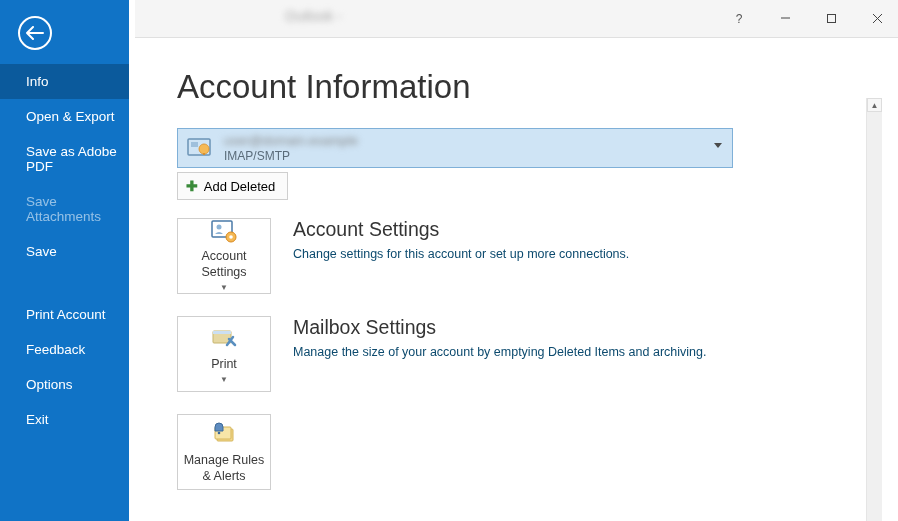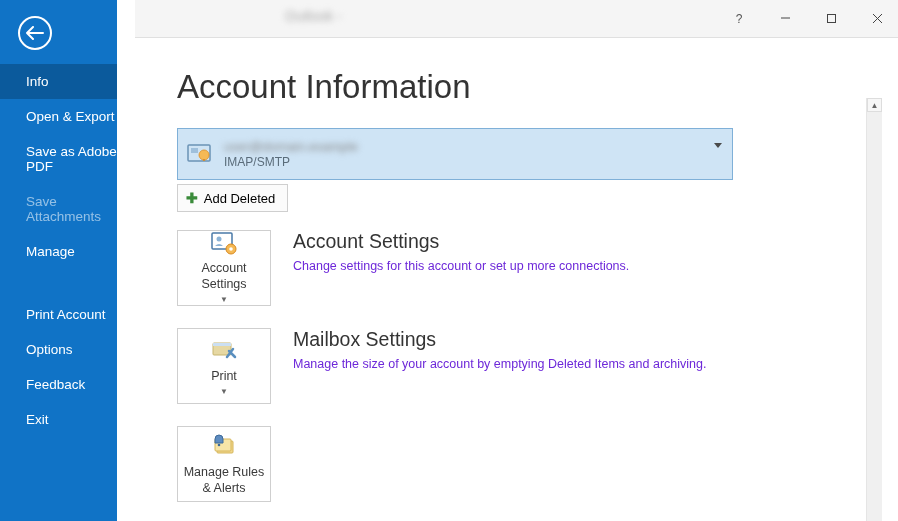--- a/index.html
+++ b/index.html
@@ -5,50 +5,50 @@
   * { box-sizing: border-box; margin: 0; padding: 0; }
   body { font-family: "Segoe UI", Arial, sans-serif; width: 898px; height: 521px; overflow: hidden; background: #fff; position: relative; }
   
   .titlebar { position: absolute; top: 0; left: 135px; right: 0; height: 38px; background: #f5f5f5; display: flex; justify-content: flex-end; align-items: center; padding-right: 8px; gap: 20px; border-bottom: 1px solid #e0e0e0; }
   .titlebar-btn { width: 26px; height: 26px; display: flex; align-items: center; justify-content: center; font-size: 12px; color: #555; }
   .titlebar-left { position: absolute; left: 150px; top: 8px; color: #aaa; font-size: 14px; filter: blur(3px); }
   
   .swirl { position: absolute; top: -30px; left: 500px; right: 100px; height: 70px; opacity: 0.15; }
   .swirl svg { width: 300px; height: 70px; }
   
-  .sidebar { position: absolute; top: 0; left: 0; width: 117px; height: 521px; background: #0f6cbd; background: #0f6cbf; color: #fff; display: flex; flex-direction: column; }
+  .sidebar { position: absolute; top: 0; left: 0; width: 129px; height: 521px; background: #0f6cbd; background: #0f6cbf; color: #fff; display: flex; flex-direction: column; }
   .sidebar { background: #1073c6; }
   .back-btn { width: 34px; height: 34px; border: 2px solid #fff; border-radius: 50%; margin: 16px 0 14px 18px; display: flex; align-items: center; justify-content: center; }
   .back-btn svg { stroke: #fff; }
   .side-item { padding: 10px 0 10px 26px; font-size: 13.5px; cursor: pointer; }
   .side-item.active { background: #0b5a9c; }
   .side-item.disabled { opacity: 0.55; }
   .side-spacer { height: 28px; }
   
   .main { position: absolute; top: 38px; left: 135px; right: 16px; bottom: 0; background: #fff; overflow: hidden; }
   .scroll-track { position: absolute; top: 60px; right: 0; width: 16px; bottom: 0; background: #f0f0f0; border-left: 1px solid #e5e5e5; }
   .scroll-track .arrow { height: 14px; display:flex; align-items:center; justify-content:center; font-size:8px; color:#666; background:#f7f7f7; border:1px solid #ddd; }
   .content { padding: 30px 9px 0 42px; }
   .page-title { font-size: 33px; font-weight: 300; color: #333; margin-bottom: 22px; }
   
-  .acct-select { width: 556px; height: 52px; border: 1px solid #7fb0d8; background: #cfe4f5; display: flex; align-items: center; position: relative; margin-bottom: 4px; }
+  .acct-select { width: 556px; height: 40px; border: 1px solid #7fb0d8; background: #cfe4f5; display: flex; align-items: center; position: relative; margin-bottom: 4px; }
   .acct-icon { width: 32px; height: 28px; margin: 0 8px 0 6px; display:flex; align-items:center; justify-content:center; }
   .acct-text .email { font-size: 13px; color: #888; filter: blur(3px); line-height: 1; }
   .acct-text .protocol { font-size: 12px; color: #5a6c7a; margin-top: 2px; }
   .acct-select .caret { position: absolute; right: 10px; top: 14px; border-top: 5px solid #4a4a4a; border-left: 4px solid transparent; border-right: 4px solid transparent; }
   
   .add-acct { border: 1px solid #cfcfcf; background: #fbfbfb; padding: 5px 12px 5px 8px; font-size: 13px; display: inline-flex; align-items: center; gap: 6px; margin-bottom: 18px; }
   .add-acct .plus { color: #3a8b3a; font-weight: bold; font-size: 14px; }
   
   .feature-row { display: flex; align-items: flex-start; margin-bottom: 22px; gap: 22px; }
   .tile { width: 94px; height: 76px; border: 1px solid #cfcfcf; background: #fff; display: flex; flex-direction: column; align-items: center; justify-content: center; text-align: center; font-size: 12.5px; color: #3a3a3a; line-height: 1.25; padding: 4px; }
   .tile .ico { height: 30px; margin-bottom: 4px; display:flex; align-items:center; justify-content:center; }
   .tile .caret-sm { font-size: 8px; color: #666; margin-top: 2px; }
   .feature-text h2 { font-size: 19.5px; font-weight: 400; color: #343434; margin-bottom: 4px; }
-  .feature-text p { font-size: 12.5px; color: #6d28d9; max-width: 460px; line-height: 1.45; }
+  .feature-text p { font-size: 12.5px; color: #0c4a6e; max-width: 460px; line-height: 1.45; }
 </style>
 </head>
 <body>
 
 <div class="swirl">
   <svg viewBox="0 0 300 70">
       <path d="M10 50 Q 40 5 70 40 T 130 40 T 190 40 T 250 40 T 300 30" stroke="#555" stroke-width="2" fill="none"></path>
       <path d="M10 60 Q 40 15 70 50 T 130 50 T 190 50 T 250 50" stroke="#555" stroke-width="1.5" fill="none"></path>
     </svg>
 </div>
@@ -79,25 +79,25 @@
 <div class="sidebar">
   <div class="back-btn">
     <svg width="18" height="14" viewBox="0 0 18 14" fill="none">
         <path d="M7 1 L1 7 L7 13 M1 7 H17" stroke="#fff" stroke-width="2" stroke-linecap="round" stroke-linejoin="round"></path>
       </svg>
   </div>
   <div class="side-item active"><span>Info</span></div>
   <div class="side-item"><span>Open &amp; Export</span></div>
   <div class="side-item"><span>Save as Adobe PDF</span></div>
   <div class="side-item disabled"><span>Save Attachments</span></div>
-  <div class="side-item"><span>Manage</span></div>
+  <div class="side-item"><span>Save</span></div>
   <div class="side-spacer"></div>
   <div class="side-item"><span>Print Account</span></div>
+  <div class="side-item"><span>Feedback</span></div>
   <div class="side-item"><span>Options</span></div>
-  <div class="side-item"><span>Feedback</span></div>
   <div class="side-item"><span>Exit</span></div>
 </div>
 
 <div class="main">
   <div class="scroll-track">
     <div class="arrow">▲</div>
   </div>
   <div class="content">
     <div class="page-title">Account Information</div>
     

